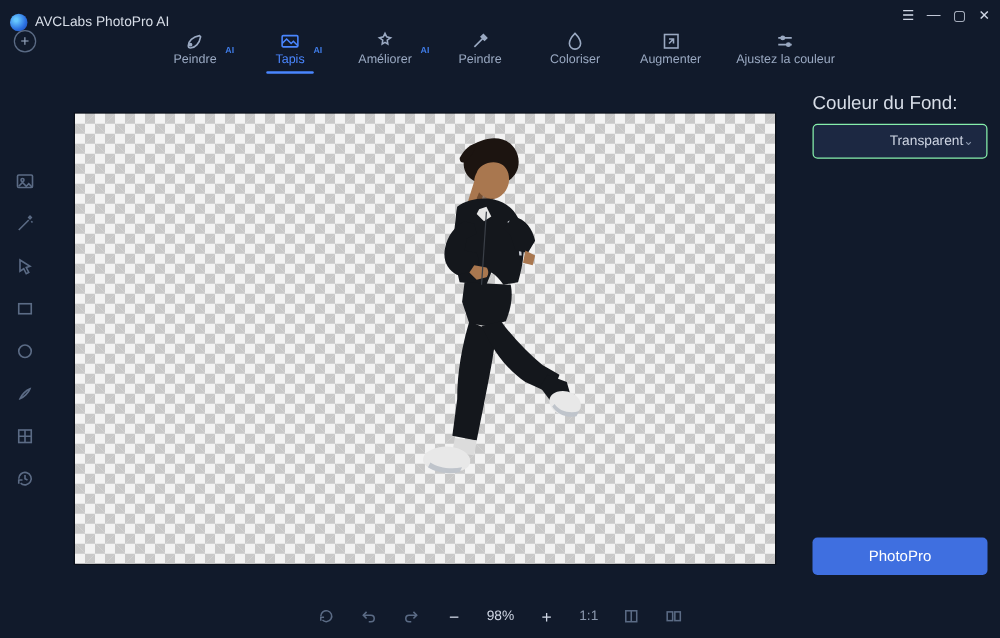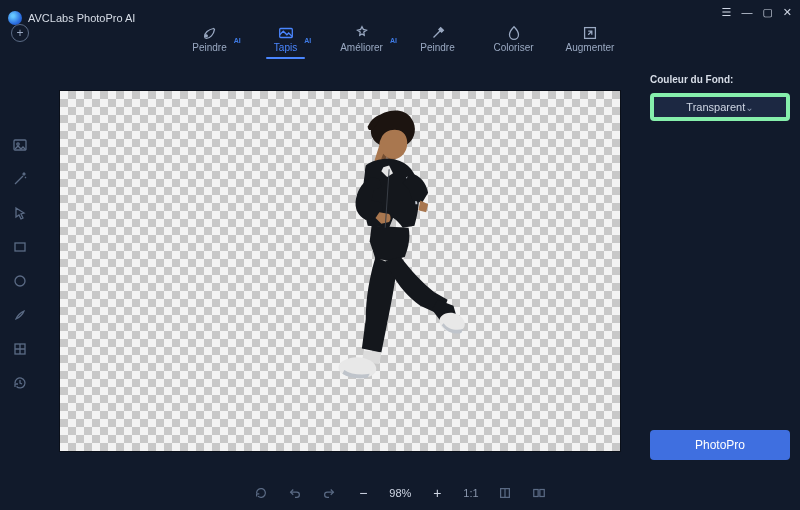--- a/index.html
+++ b/index.html
@@ -33,22 +33,22 @@
       linear-gradient(45deg,#c8c8c8 25%,transparent 25%),
       linear-gradient(-45deg,#c8c8c8 25%,transparent 25%),
       linear-gradient(45deg,transparent 75%,#c8c8c8 75%),
       linear-gradient(-45deg,transparent 75%,#c8c8c8 75%);
     background-size:16px 16px;
     background-position:0 0,0 8px,8px -8px,-8px 0;
     box-shadow: 0 0 0 1px rgba(0,0,0,.4);
   }
   .runner { position:absolute; left:38%; top:4%; width:38%; height:92%; }
   .rightpanel { width:160px; padding:8px 10px; display:flex; flex-direction:column; }
-  .panel-title { font-size:10px; font-weight:700; color:#d7dde7; margin-bottom:8px; }
-  .dropdown { background:#1c2842; border:4px solid #86efac; border-radius:4px; height:28px; display:flex; align-items:center; justify-content:center; padding:0 10px; font-size:11px; color:#cfd6e4; cursor:pointer; }
+  .panel-title { font-size:15px; font-weight:400; color:#d7dde7; margin-bottom:8px; }
+  .dropdown { background:#1c2842; border:1px solid #86efac; border-radius:4px; height:28px; display:flex; align-items:center; justify-content:flex-end; padding:0 10px; font-size:11px; color:#cfd6e4; cursor:pointer; }
   .apply-btn { margin-top:auto; margin-bottom:8px; background:#3f6fe0; color:#fff; border:none; height:30px; border-radius:4px; font-size:12px; cursor:pointer; }
   
   .bottombar { height:34px; display:flex; align-items:center; justify-content:center; gap:18px; color:#5b6b85; font-size:11px; }
   .bottombar .bctrl { cursor:pointer; display:flex; align-items:center; justify-content:center; width:16px; height:16px; }
   .bottombar .zoom { color:#cfd6e4; }
   svg { display:block; }
 </style>
 </head>
 <body>
 
@@ -115,20 +115,30 @@
       </div>
       <div class="tab">
         <span class="tab-icon">
           <svg width="18" height="18" viewBox="0 0 20 20" fill="none" stroke="currentColor" stroke-width="1.4">
             <rect x="4" y="4" width="12" height="12"></rect>
             <path d="M8 12l4-4M12 12V8H8"></path>
           </svg>
         </span>
         <span class="tab-label">Augmenter</span>
       </div>
+      <div class="tab">
+        <span class="tab-icon">
+          <svg width="18" height="18" viewBox="0 0 20 20" fill="none" stroke="currentColor" stroke-width="1.4">
+            <path d="M4 7h12M4 13h12"></path>
+            <circle cx="8" cy="7" r="1.5" fill="currentColor"></circle>
+            <circle cx="13" cy="13" r="1.5" fill="currentColor"></circle>
+          </svg>
+        </span>
+        <span class="tab-label">Ajustez la couleur</span>
+      </div>
     </div>
   <div style="width:40px"></div>
 </div>
 
 <div class="content">
   <div class="leftbar">
     <div class="tool">
         <svg width="16" height="16" viewBox="0 0 16 16" fill="none" stroke="#5b6b85" stroke-width="1.3">
           <rect x="2" y="3" width="12" height="10" rx="1"></rect>
           <circle cx="6" cy="7" r="1.2"></circle>

